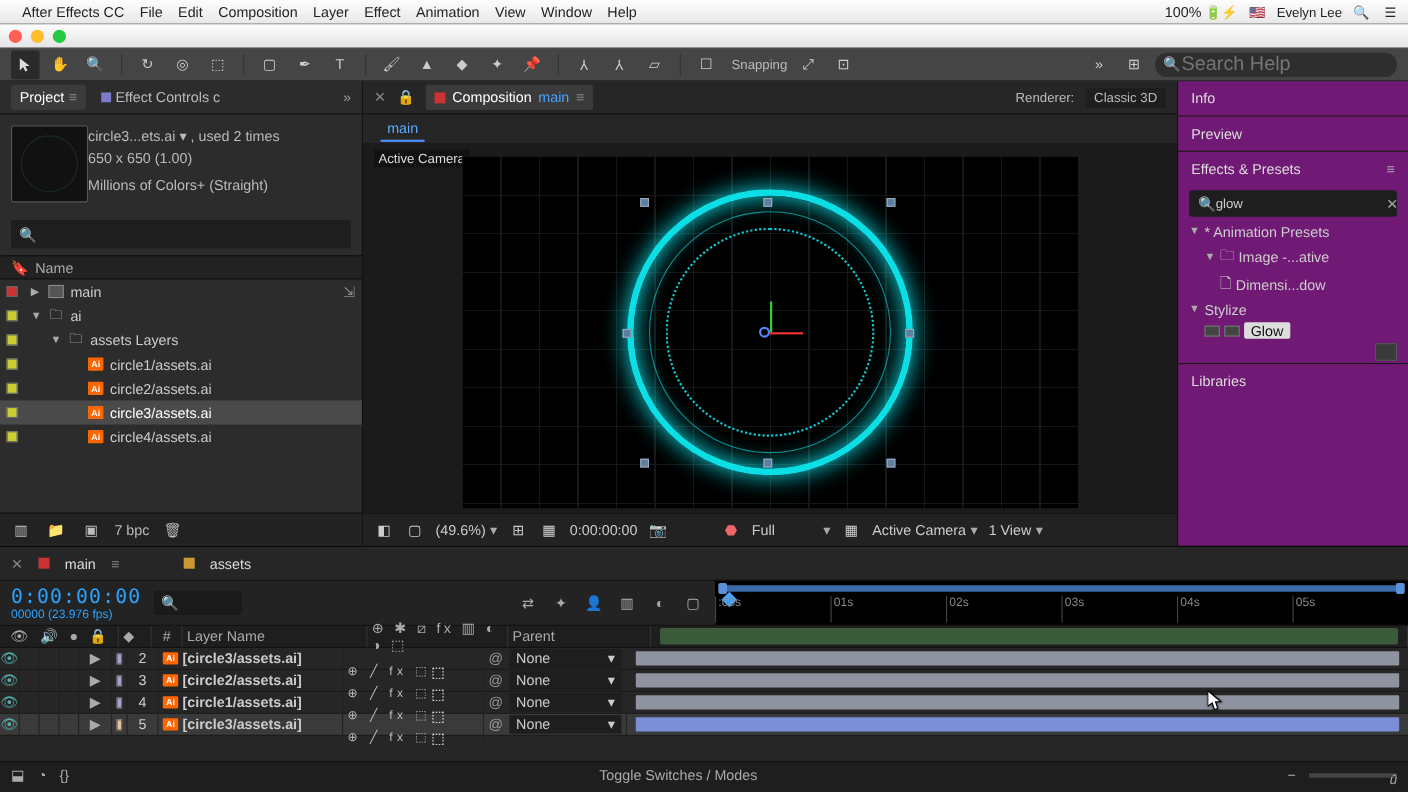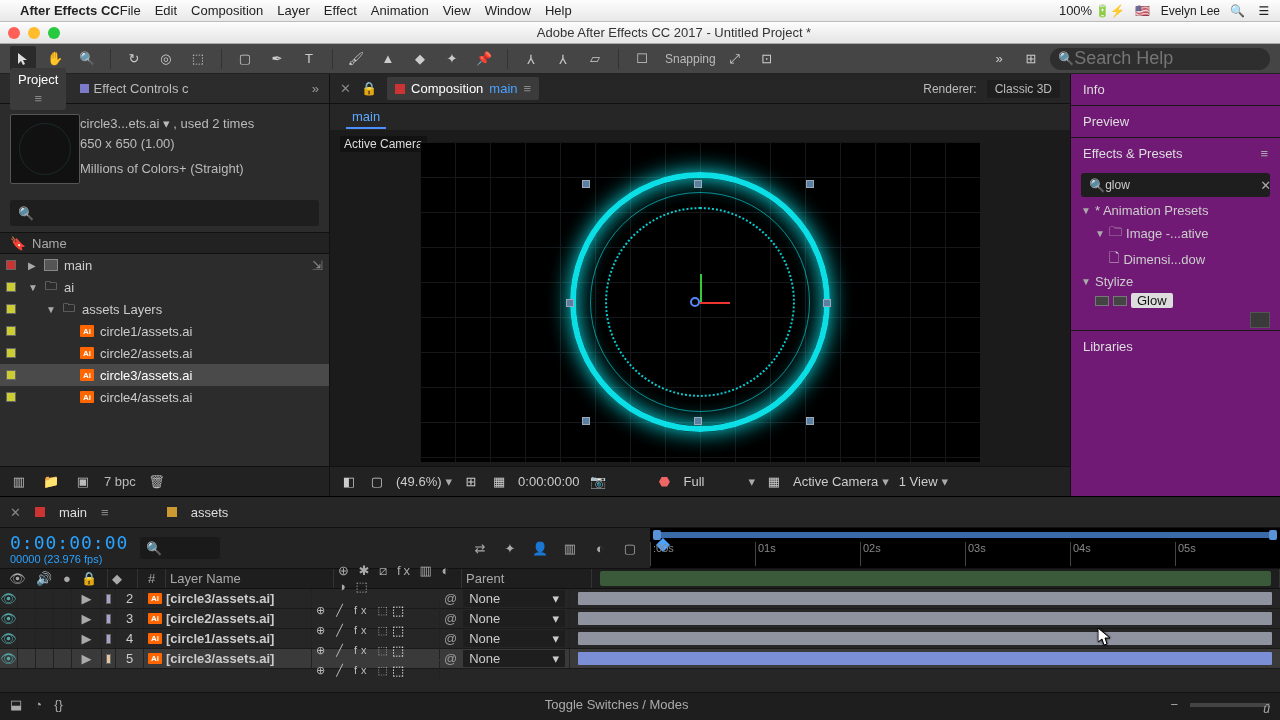--- a/index.html
+++ b/index.html
@@ -1,21 +1,21 @@
 <!DOCTYPE html>
 <html><head>
 <meta charset="utf-8">
 <style>
 * { margin:0; padding:0; box-sizing:border-box; font-family:-apple-system,"Helvetica Neue",Arial,sans-serif; font-size:13px; user-select:none; }
 body { width:1280px; height:720px; background:#1e1e1e; overflow:hidden; color:#ccc; }
 
 
 .mac-menu { height:22px; background:linear-gradient(#fdfdfd,#e8e8e8); color:#222; display:flex; align-items:center; padding:0 8px; border-bottom:1px solid #bbb; font-size:13px; }
 .mac-menu .apple { font-size:15px; margin-right:12px; }
-.mac-menu .appname { font-weight:700; }
+.mac-menu .appname { font-weight:400; margin-right:14px; }
 .mac-menu .mitem { margin-right:14px; }
 .mac-menu .spacer { flex:1; }
 .mac-menu .right-item { margin-left:10px; font-size:12px; }
 .mac-menu .icon { width:16px; text-align:center; }
 
 
 .win-title { height:22px; background:linear-gradient(#fdfdfd,#e4e4e4); color:#333; display:flex; align-items:center; border-bottom:1px solid #aaa; font-size:12px; }
 .dots { display:flex; gap:8px; padding:0 8px; }
 .dot { width:12px; height:12px; border-radius:50%; }
 .dot.r{background:#ff5f56;}.dot.y{background:#ffbd2e;}.dot.g{background:#27c93f;}
@@ -29,21 +29,21 @@
 .snap-label { color:#bbb; font-size:12px; margin-left:4px; }
 .toolbar .spacer{ flex:1; }
 .search-help { background:#2e2e2e; width:220px; height:22px; display:flex; align-items:center; padding:0 8px; border-radius:11px; color:#999; }
 .search-help input { background:transparent; border:none; outline:none; color:#ccc; flex:1; font-size:18px; }
 
 
 .workspace { height:422px; display:flex; background:#262626; }
 .panel-left { width:330px; display:flex; flex-direction:column; background:#2c2c2c; border-right:1px solid #111; }
 .panel-tabs { height:30px; display:flex; align-items:center; padding:0 10px; gap:14px; border-bottom:1px solid #111; }
 .panel-tabs .tab { color:#bbb; font-size:13px; display:flex; align-items:center; gap:4px; }
-.panel-tabs .tab.active { color:#fff; background:#3b3b3b; padding:4px 8px; border-radius:3px;flex-direction:column; }
+.panel-tabs .tab.active { color:#fff; background:#3b3b3b; padding:4px 8px; border-radius:3px; }
 .chev { color:#999; margin-left:auto; }
 .proj-header { display:flex; padding:10px; }
 .thumb { width:70px; height:70px; background:#111; border:1px solid #555; border-radius:2px; position:relative; }
 .thumb::after { content:''; position:absolute; inset:8px; border:1px solid #1a2a2a; border-radius:50%; }
 .proj-info { flex:1; font-size:12px; color:#bbb; line-height:1.5; }
 .proj-search { margin:6px 10px; height:26px; background:#1e1e1e; display:flex; align-items:center; padding:0 8px; border-radius:3px; }
 .proj-search input { background:transparent; border:none; outline:none; color:#ccc; flex:1; }
 .col-divider { height:22px; background:#222; display:flex; align-items:center; padding:0 10px; font-size:11px; color:#aaa; border-top:1px solid #111; border-bottom:1px solid #111; }
 .col-divider .tag{ width:22px; }
 .proj-list { flex:1; overflow:auto; }
@@ -187,21 +187,20 @@
   <span class="right-item icon">🔍</span>
   <span class="right-item icon">☰</span>
 </div>
 
 <div class="win-title">
   <div class="dots">
     <div class="dot r"></div>
     <div class="dot y"></div>
     <div class="dot g"></div>
   </div>
-  <div class="title">Adobe After Effects CC 2017 - Untitled Project *</div>
 </div>
 
 <div class="toolbar">
   <div class="tbtn active">
       <svg width="14" height="14" viewBox="0 0 14 14">
         <polygon points="2,1 2,12 5,9 7,13 9,12 7,8 11,8" fill="#ddd"></polygon>
       </svg>
     </div>
   <div class="tbtn">✋</div>
   <div class="tbtn">🔍</div>

